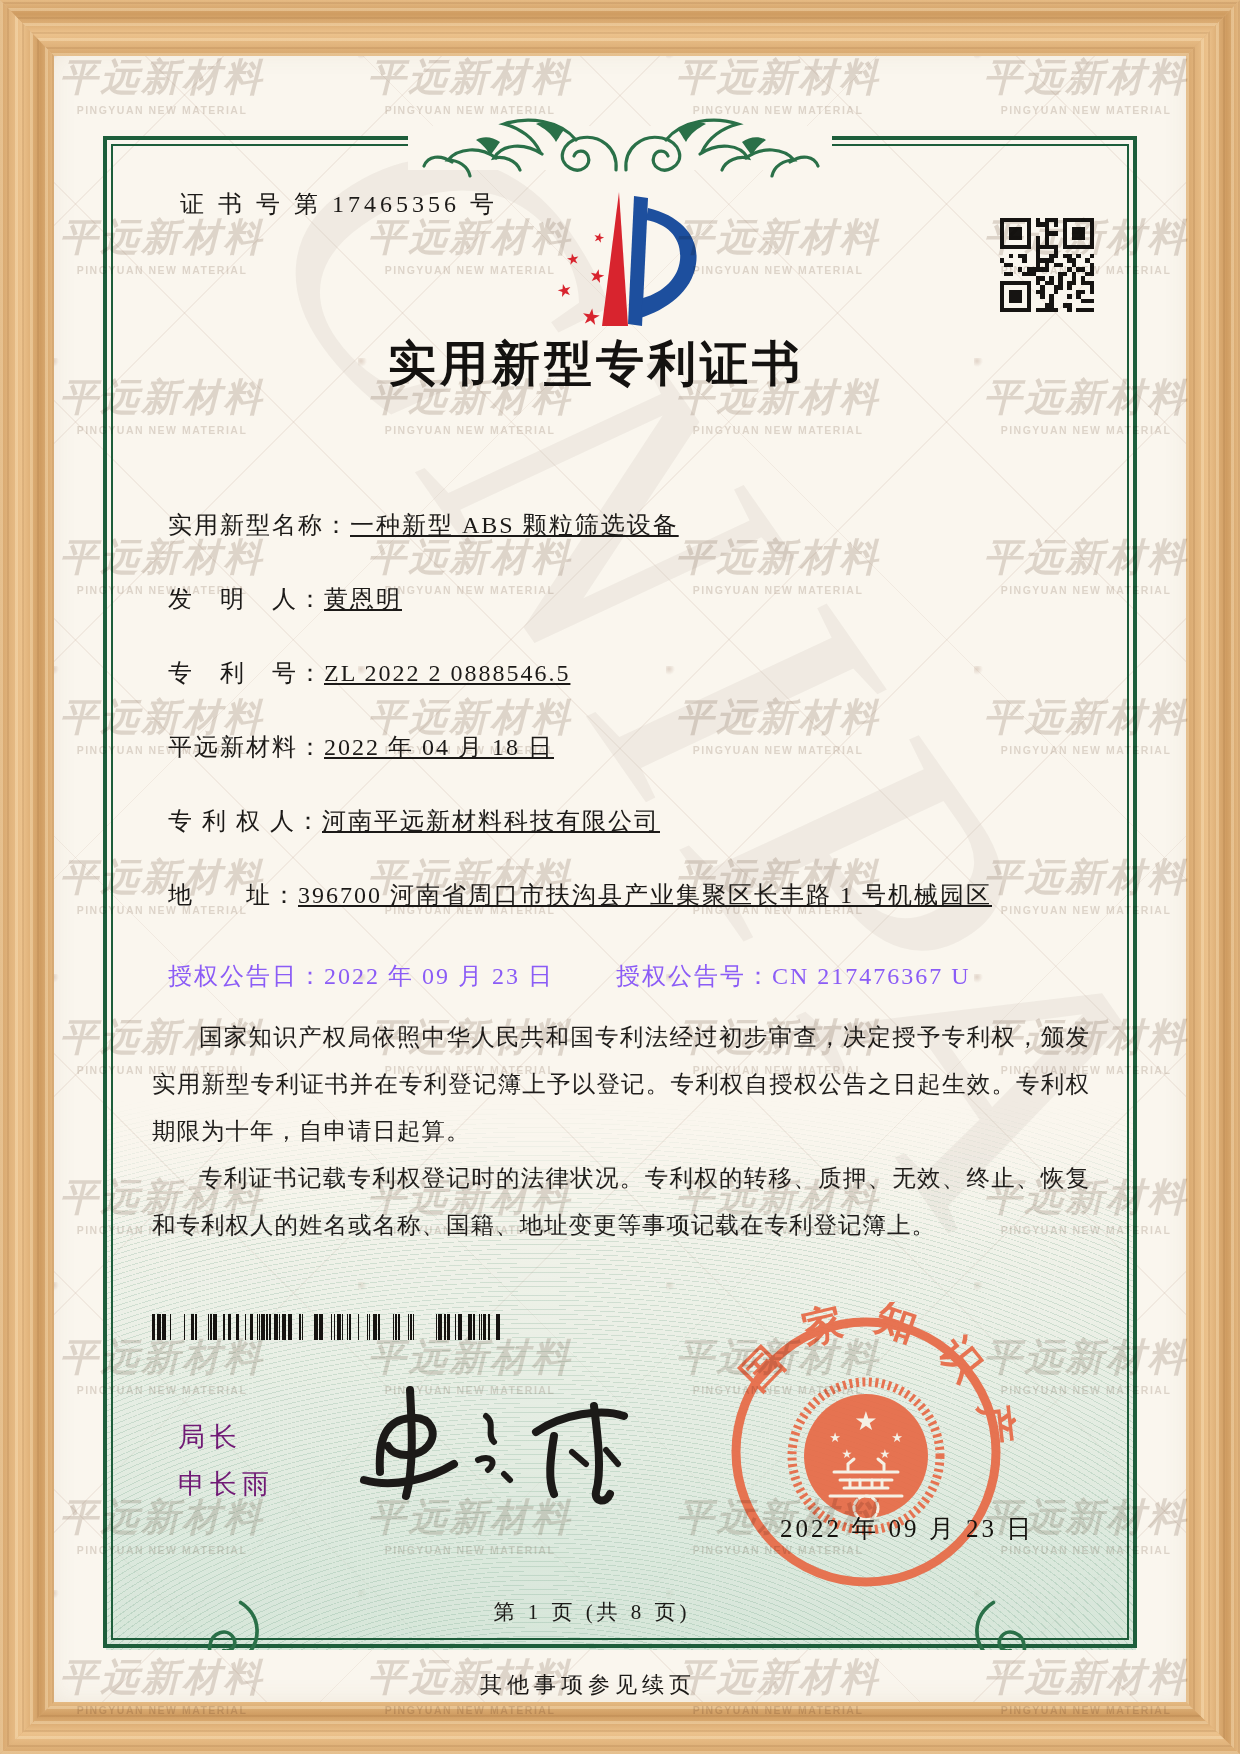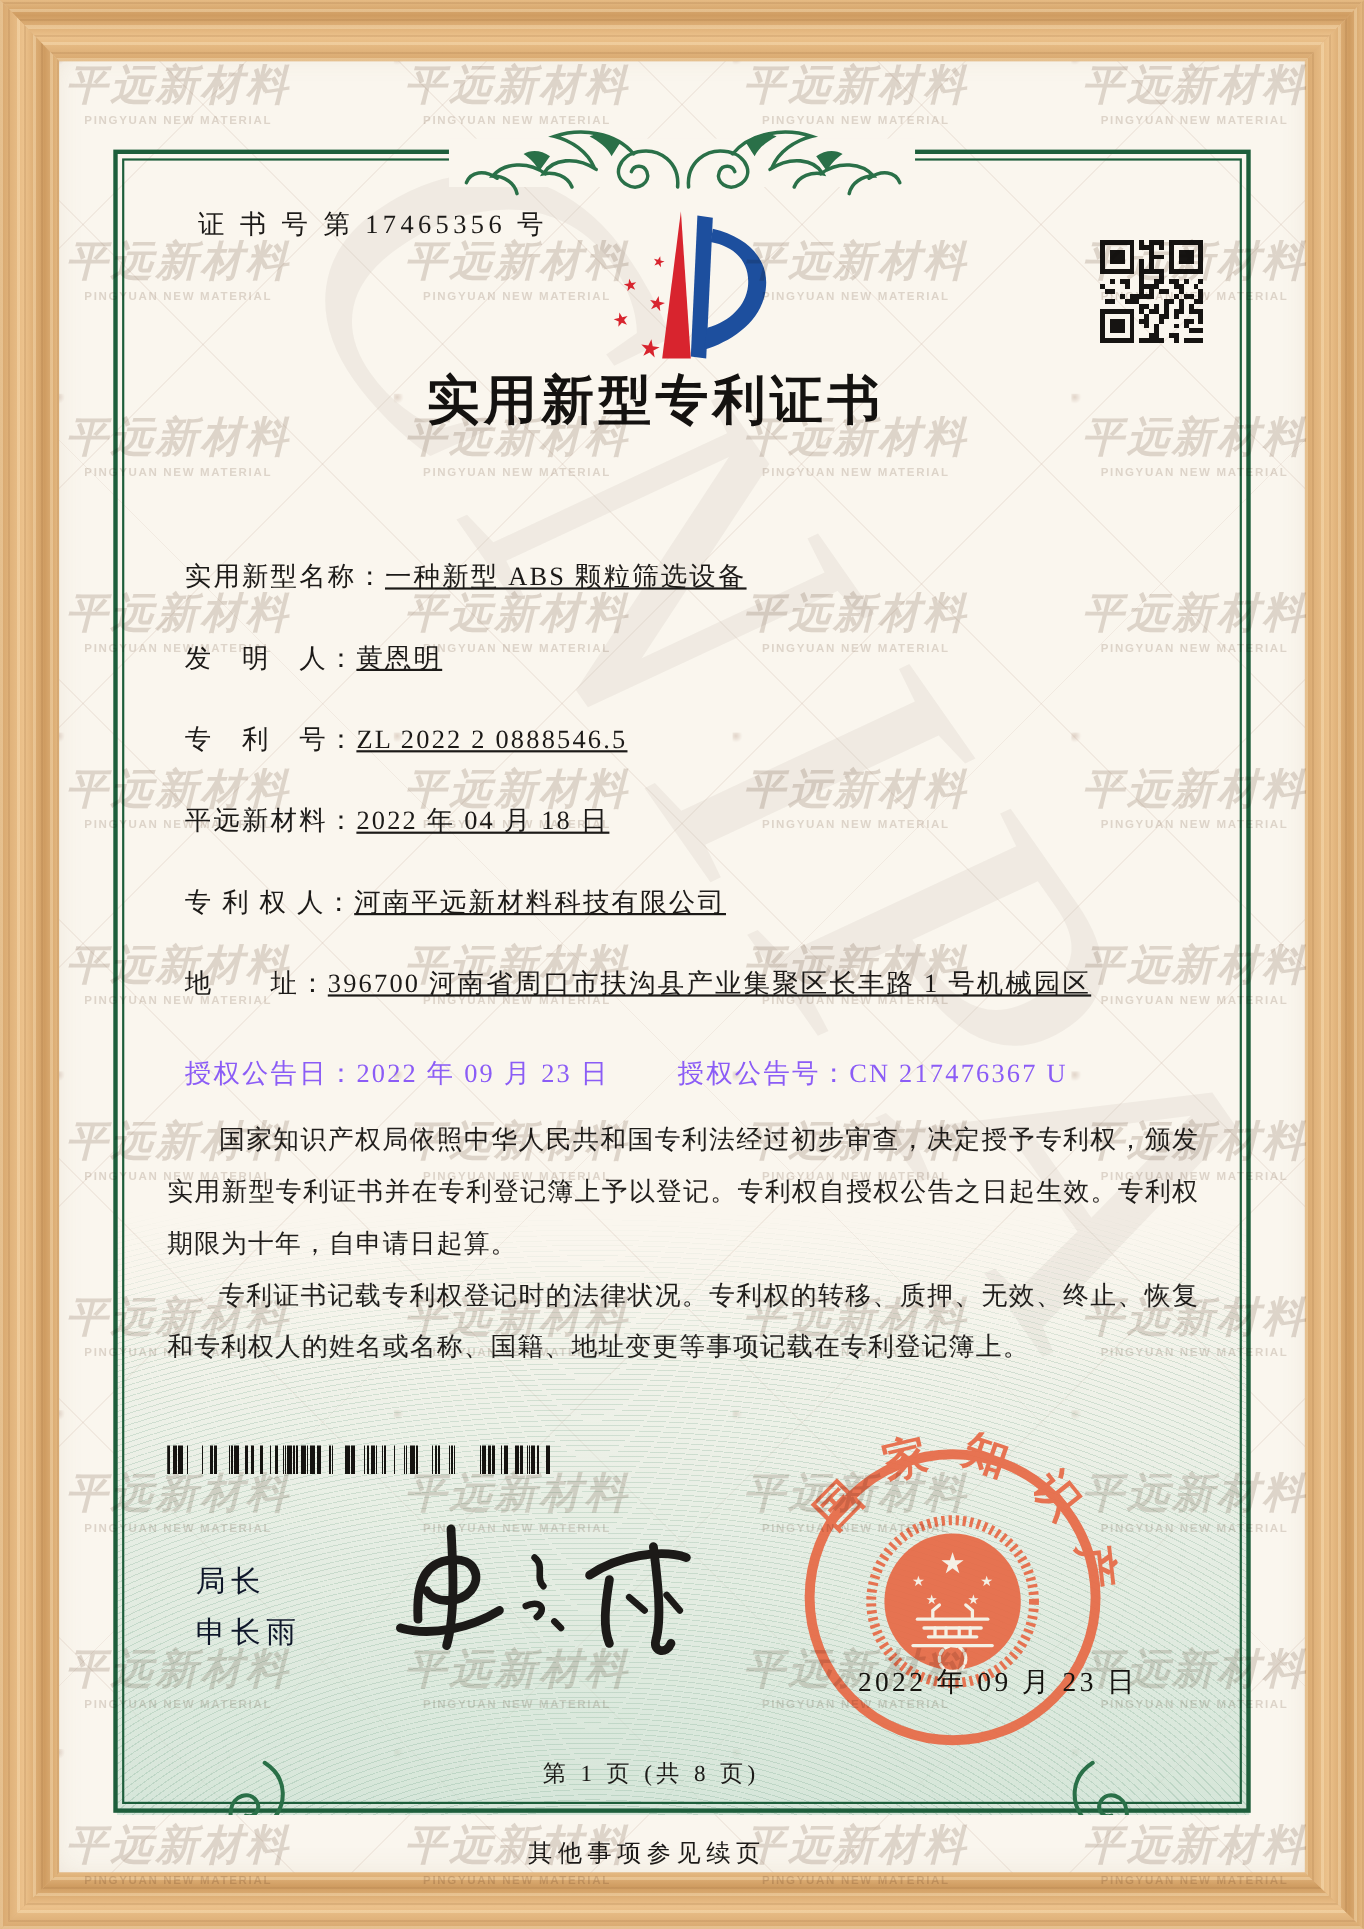--- a/index.html
+++ b/index.html
@@ -82,21 +82,21 @@
   .grant { position:absolute; left:168px; top:960px; display:flex; font-size:24px; color:#8b5cf6; letter-spacing:2px; }
   .grant .pair2 { margin-left:62px; }
 
   .bodytext { position:absolute; left:152px; top:1014px; width:938px; }
   .bodyp { font-size:23.5px; line-height:47px; color:#201e1c; text-align:justify;
            text-indent:2em; letter-spacing:1px; }
 
   .barcode { position:absolute; left:152px; top:1314px; }
 
   .director { position:absolute; left:178px; top:1414px;
-      font-family:"Liberation Sans","DejaVu Sans",sans-serif; color:#0f172a; }
+      font-family:"Liberation Sans","DejaVu Sans",sans-serif; color:#701a75; }
   .director div { font-size:27px; letter-spacing:5px; line-height:47px; }
 
   .sig { position:absolute; left:358px; top:1376px; }
 
   .seal { position:absolute; left:716px; top:1302px; z-index:3; mix-blend-mode:multiply; opacity:.93; }
   .sealTxt { font-size:40px; font-weight:700; letter-spacing:27px;
              font-family:"Liberation Serif",serif; }
   .sealdate { position:absolute; left:780px; top:1512px; z-index:4; font-size:25px;
               letter-spacing:3px; color:#15130f; }
 

